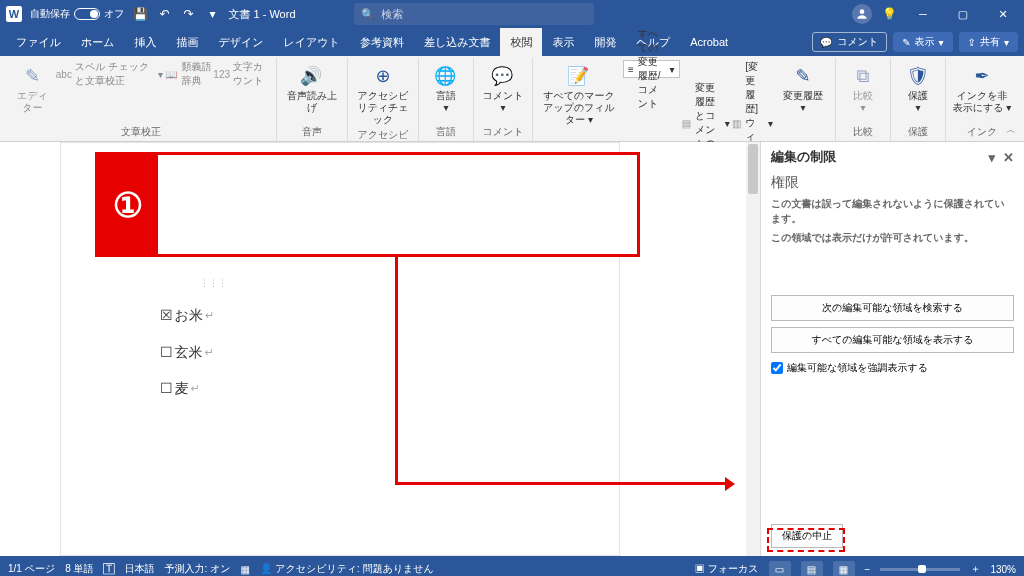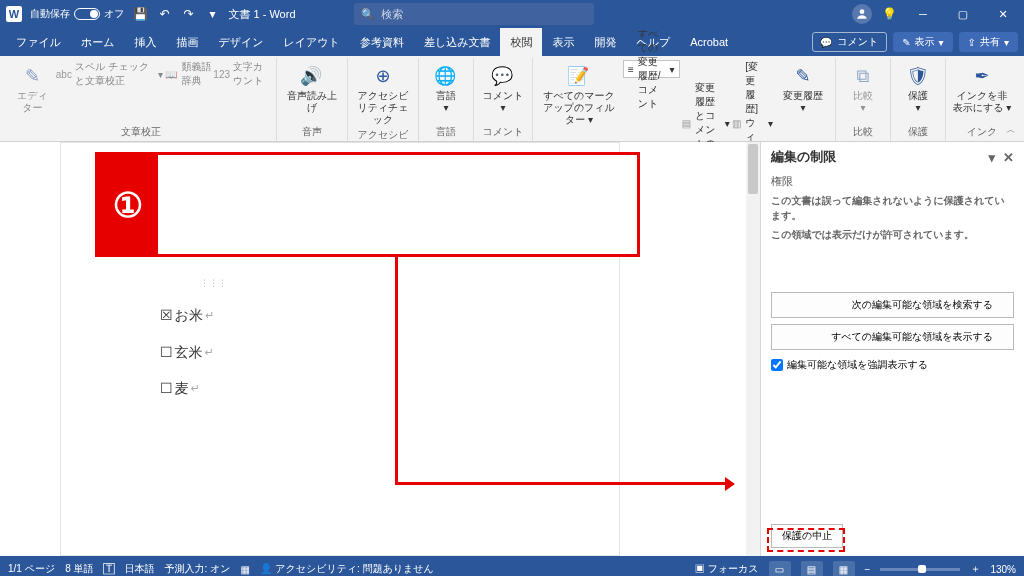--- a/index.html
+++ b/index.html
@@ -56,23 +56,23 @@
 .annot-arrow { position: absolute; left: 725px; top: 335px; width: 0; height: 0; border-top: 7px solid transparent; border-bottom: 7px solid transparent; border-left: 10px solid #e60000; }
 
 .doc-content { position: absolute; left: 160px; top: 140px; font-size: 14px; line-height: 2.6; color: #333; }
 .doc-content .row { display: flex; align-items: center; gap: 2px; }
 .doc-content .end { color: #aaa; font-size: 11px; }
 
 
 .pane { width: 264px; background: #fff; border-left: 1px solid #d8d8d8; display: flex; flex-direction: column; padding: 6px 10px 8px 10px; position: relative; }
 .pane-head { display: flex; align-items: center; justify-content: space-between; font-size: 13px; font-weight: 600; color: #333; padding-bottom: 4px; }
 .pane-head .ctrls { display: flex; gap: 8px; color: #666; }
-.pane .sub { font-size: 11px; color: #555; margin-top: 4px; }
+.pane .sub { font-size: 14px; color: #555; margin-top: 4px; }
 .pane .desc { font-size: 10px; color: #666; margin-top: 4px; line-height: 1.5; font-weight: bold; }
-.pane .btn { margin-top: 10px; border: 1px solid #bababa; background: #fdfdfd; font-size: 10px; padding: 5px 20px; text-align: right; cursor: pointer; }
+.pane .btn { margin-top: 10px; border: 1px solid #bababa; background: #fdfdfd; font-size: 10px; padding: 5px 20px; text-align: center; cursor: pointer; }
 .pane .chk { margin-top: 8px; font-size: 10px; display: flex; align-items: center; gap: 4px; }
 .pane .chk input { width: 12px; height: 12px; }
 .pane .spacer { flex: 1; }
 .pane .stop-btn { border: 1px solid #bababa; background: #fdfdfd; font-size: 10px; padding: 4px 10px; cursor: pointer; align-self: flex-start; }
 .stop-highlight { position: absolute; left: 6px; bottom: 4px; width: 78px; height: 24px; border: 2.5px dashed #e60000; pointer-events: none; }
 
 
 .status { height: 26px; background: #2b579a; color: #fff; display: flex; align-items: center; padding: 0 8px; font-size: 10px; gap: 10px; }
 .status .sep { flex: 1; }
 .status .view-ico { width: 22px; height: 16px; display: flex; align-items: center; justify-content: center; background: rgba(255,255,255,0.15); border-radius: 2px; }

